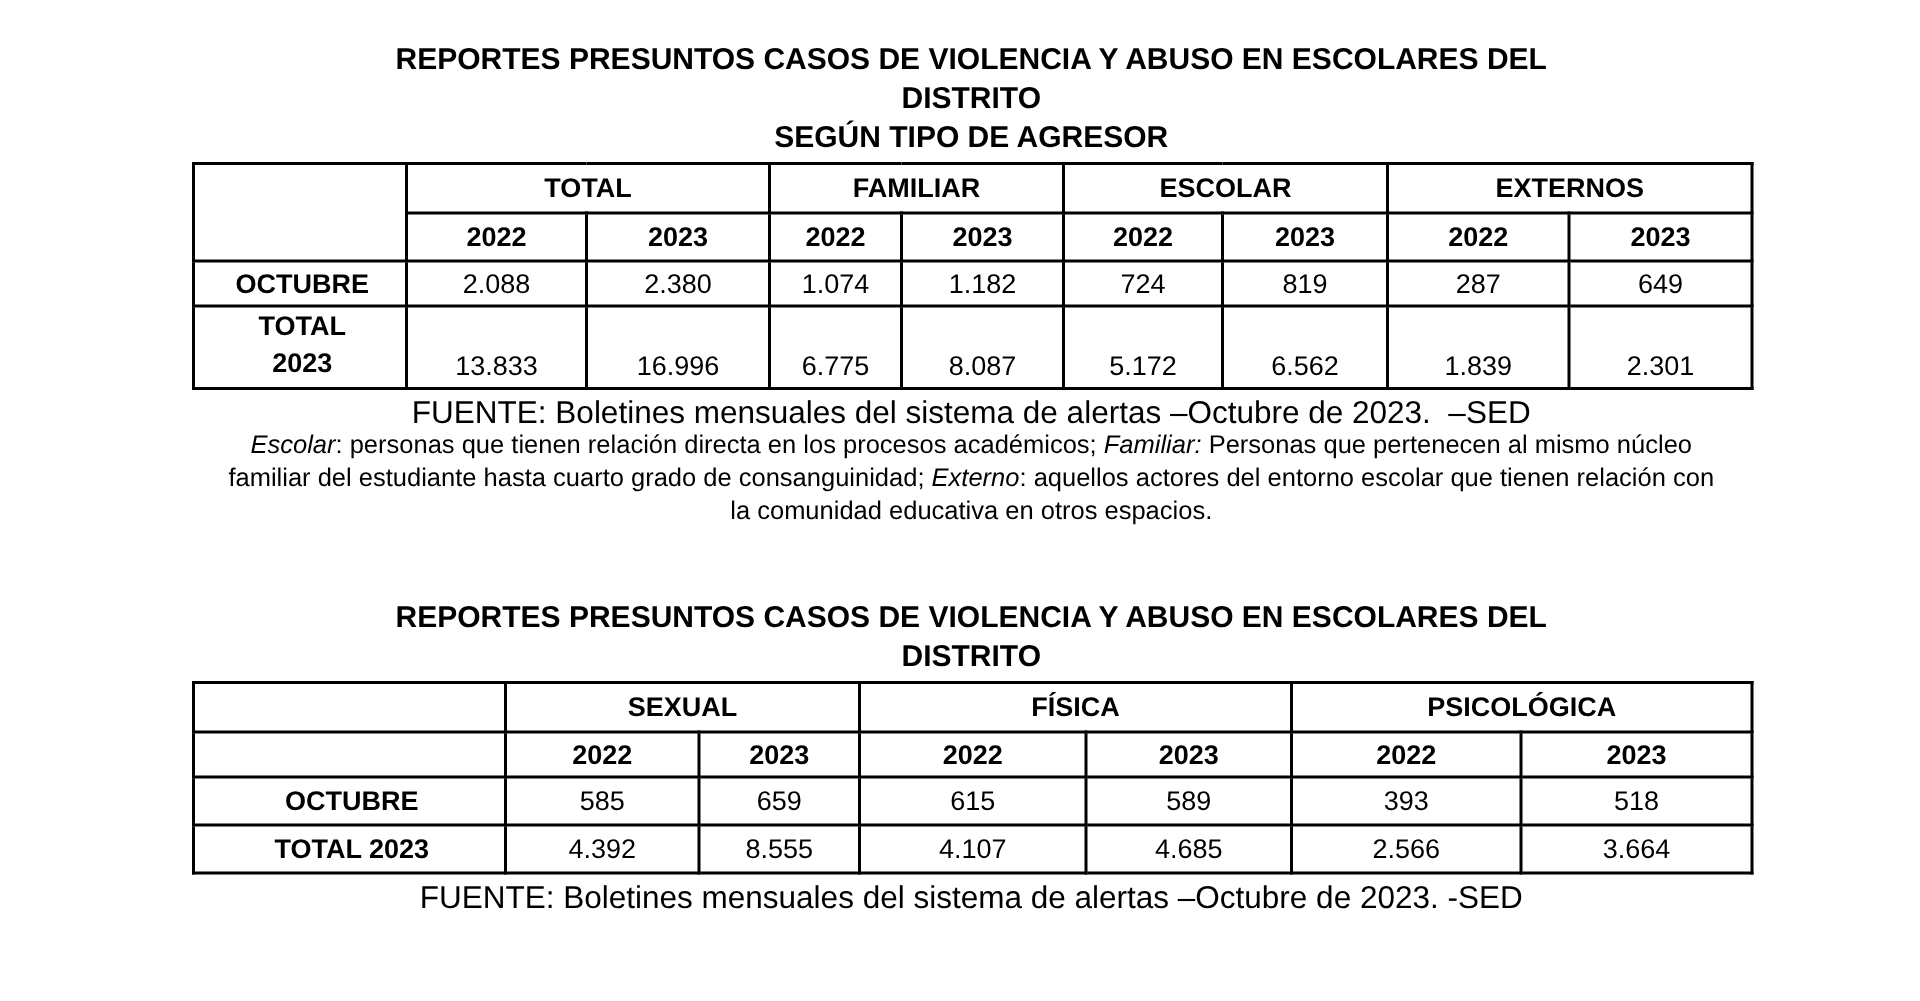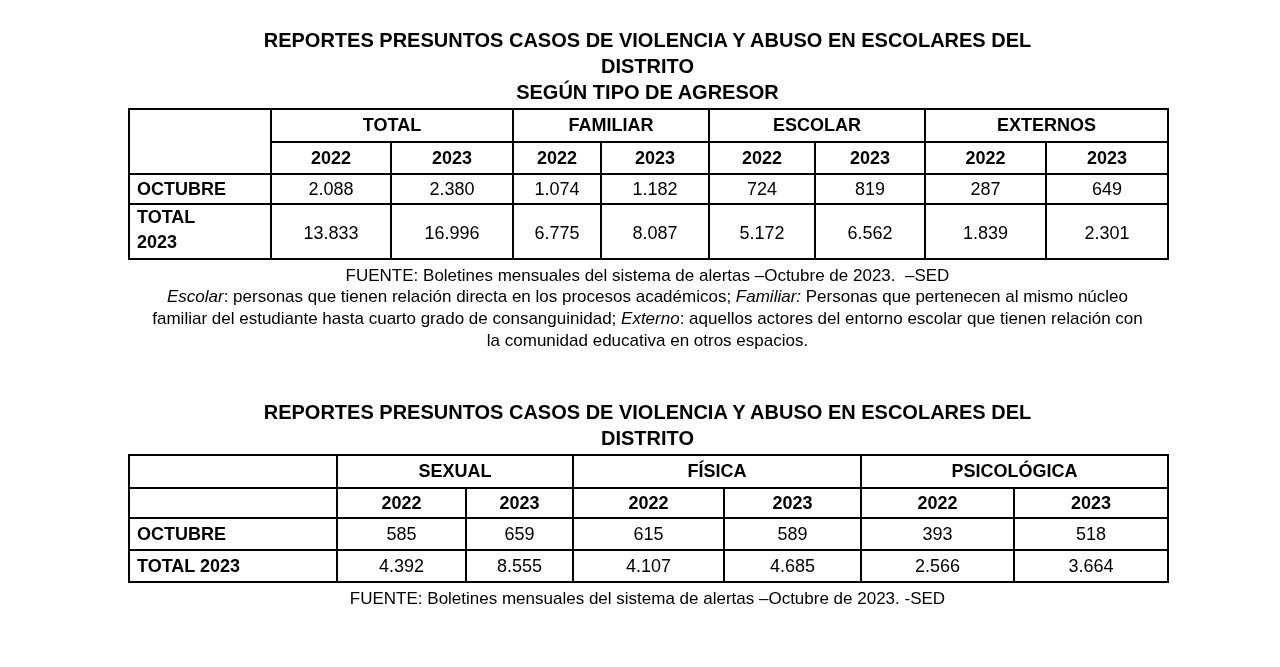--- a/index.html
+++ b/index.html
@@ -37,40 +37,40 @@
     border: 2px solid #000000;
     font-size: 18px;
     text-align: center;
     padding: 0 4px;
     overflow: hidden;
   }
   .group-header, .year-header {
     font-weight: bold;
   }
   .label-cell {
-    text-align: left;
+    text-align: center;
     font-weight: bold;
     padding-left: 7px;
   }
   .pre-label {
     white-space: pre-line;
     vertical-align: top;
     line-height: 25px;
   }
   tr.h33 { height: 33px; }
   tr.h32 { height: 32px; }
   tr.h30 { height: 30px; }
   tr.h55 { height: 55px; }
   tr.bottom-vals td.val-cell {
     vertical-align: bottom;
-    padding-bottom: 14px;
+    padding-bottom: 3px;
   }
   .source-note {
     text-align: center;
-    font-size: 17px;
+    font-size: 21px;
     line-height: 21px;
     margin-top: 5px;
     white-space: pre-wrap;
   }
   .defs-note {
     text-align: center;
     font-size: 17px;
     line-height: 22px;
     max-width: 995px;
     margin: 0 auto;

